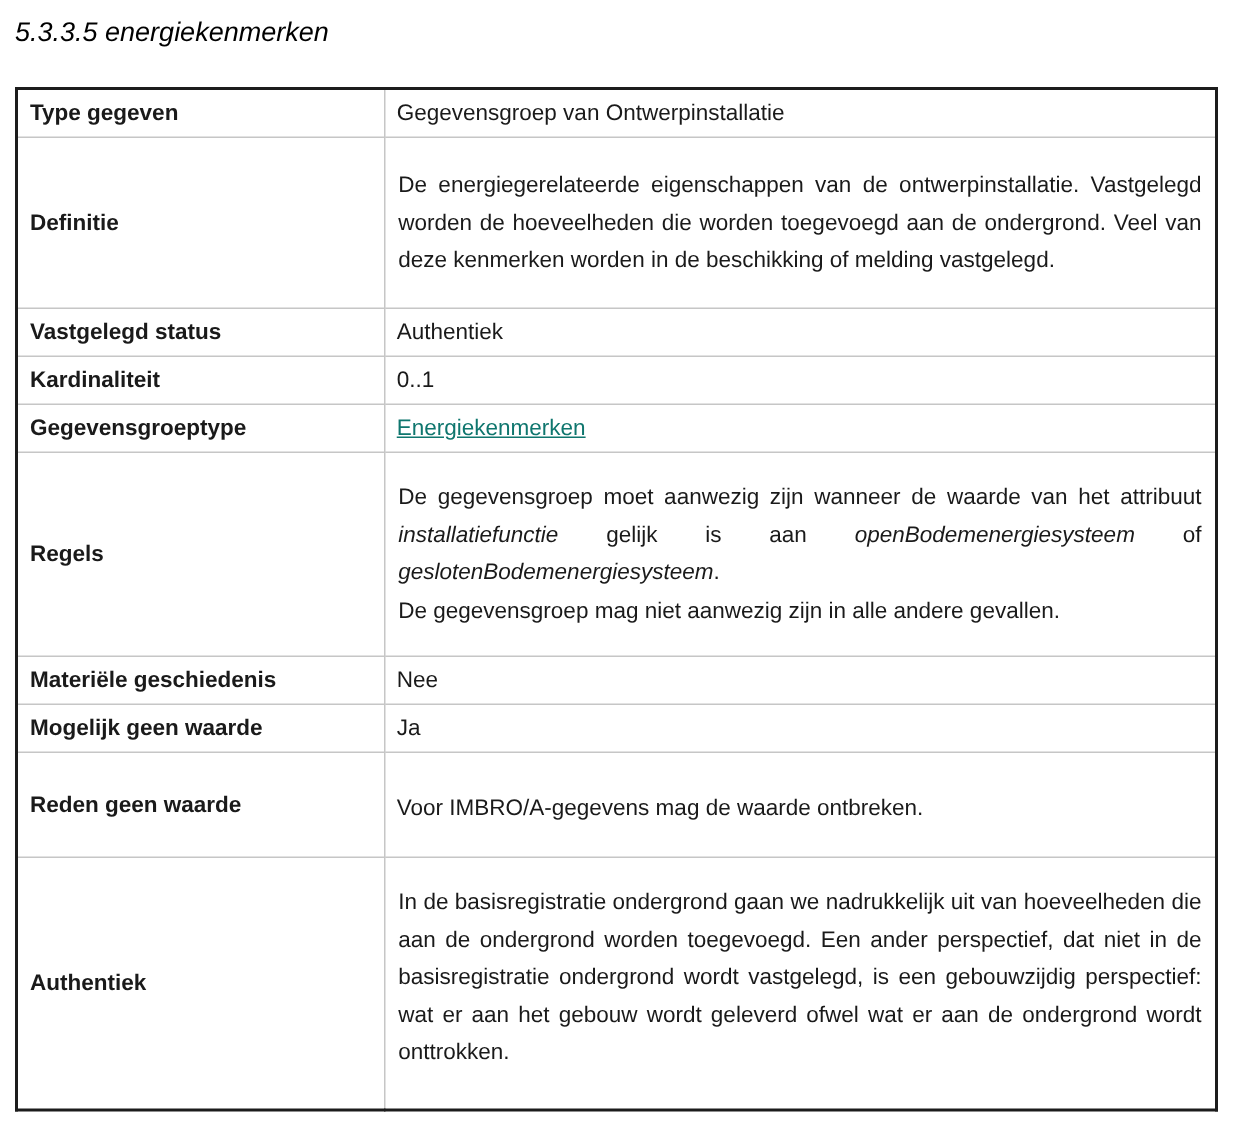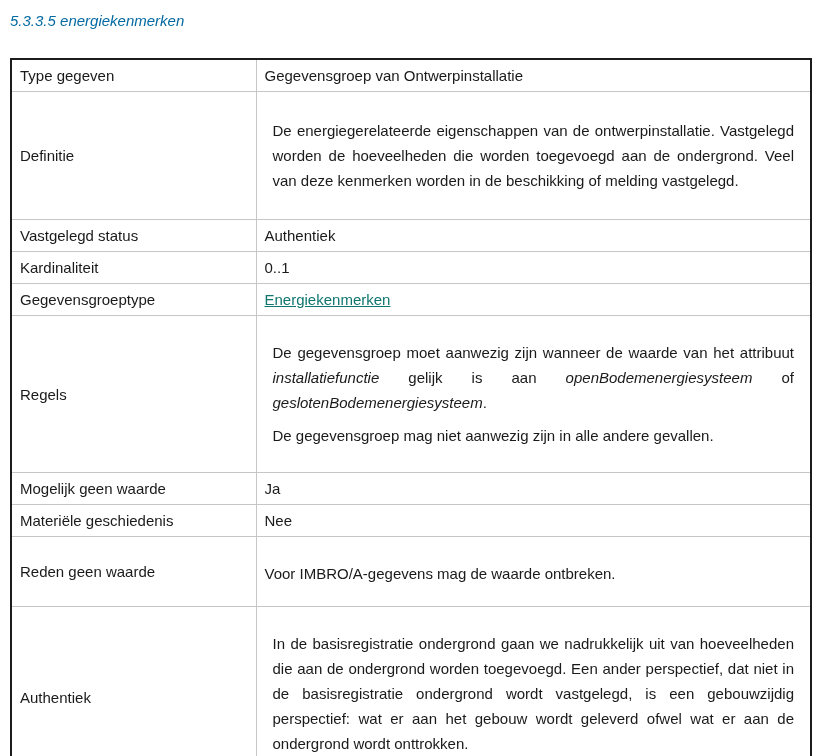--- a/index.html
+++ b/index.html
@@ -14,46 +14,46 @@
     overflow: hidden;
   }
   .page {
     width: 833px;
     height: 756px;
     background: #ffffff;
   }
   .heading {
     font-style: italic;
     font-weight: normal;
-    font-size: 15px;
+    font-size: 18px;
     line-height: 18px;
     margin: 12px 0 0 10px;
-    color: #0369a1;
+    color: #000000;
   }
   table.spec {
     border-collapse: collapse;
     table-layout: fixed;
     width: 802px;
     margin: 28px 0 0 10px;
     border: 2px solid #1c1c1c;
   }
   table.spec td {
     border: 1px solid #c6c6c6;
     font-size: 15px;
     line-height: 25px;
     padding: 3px 8px;
     vertical-align: middle;
     color: #1a1a1a;
   }
   td.label {
     width: 245px;
-    font-weight: normal;
+    font-weight: bold;
   }
   td.value p {
-    margin: 8px;
+    margin: 1px;
   }
   td.value p.just {
     text-align: justify;
   }
   tr.tall-3 td.value { padding-top: 18px; padding-bottom: 18px; }
   tr.tall-4 td.value { padding-top: 16px; padding-bottom: 16px; }
   tr.tall-1x td.value { padding-top: 24px; padding-bottom: 20px; }
   tr.tall-5 td.value { padding-top: 16px; padding-bottom: 24px; }
   em.term { font-style: italic; }
   a.doclink {
@@ -102,27 +102,27 @@
 
       <tr class="tall-4">
         <td class="label">Regels</td>
         <td class="value">
           <p class="just"><span>De gegevensgroep moet aanwezig zijn wanneer de waarde van het attribuut </span><em class="term">installatiefunctie</em><span> gelijk is aan </span><em class="term">openBodemenergiesysteem</em><span> of </span><em class="term">geslotenBodemenergiesysteem</em><span>.</span></p>
           <p>De gegevensgroep mag niet aanwezig zijn in alle andere gevallen.</p>
         </td>
       </tr>
 
       <tr>
-        <td class="label">Mogelijk geen waarde</td>
-        <td class="value">Ja</td>
+        <td class="label">Materiële geschiedenis</td>
+        <td class="value">Nee</td>
       </tr>
 
       <tr>
-        <td class="label">Materiële geschiedenis</td>
-        <td class="value">Nee</td>
+        <td class="label">Mogelijk geen waarde</td>
+        <td class="value">Ja</td>
       </tr>
 
       <tr class="tall-1x">
         <td class="label">Reden geen waarde</td>
         <td class="value">Voor IMBRO/A-gegevens mag de waarde ontbreken.</td>
       </tr>
 
       <tr class="tall-5">
         <td class="label">Authentiek</td>
         <td class="value">

